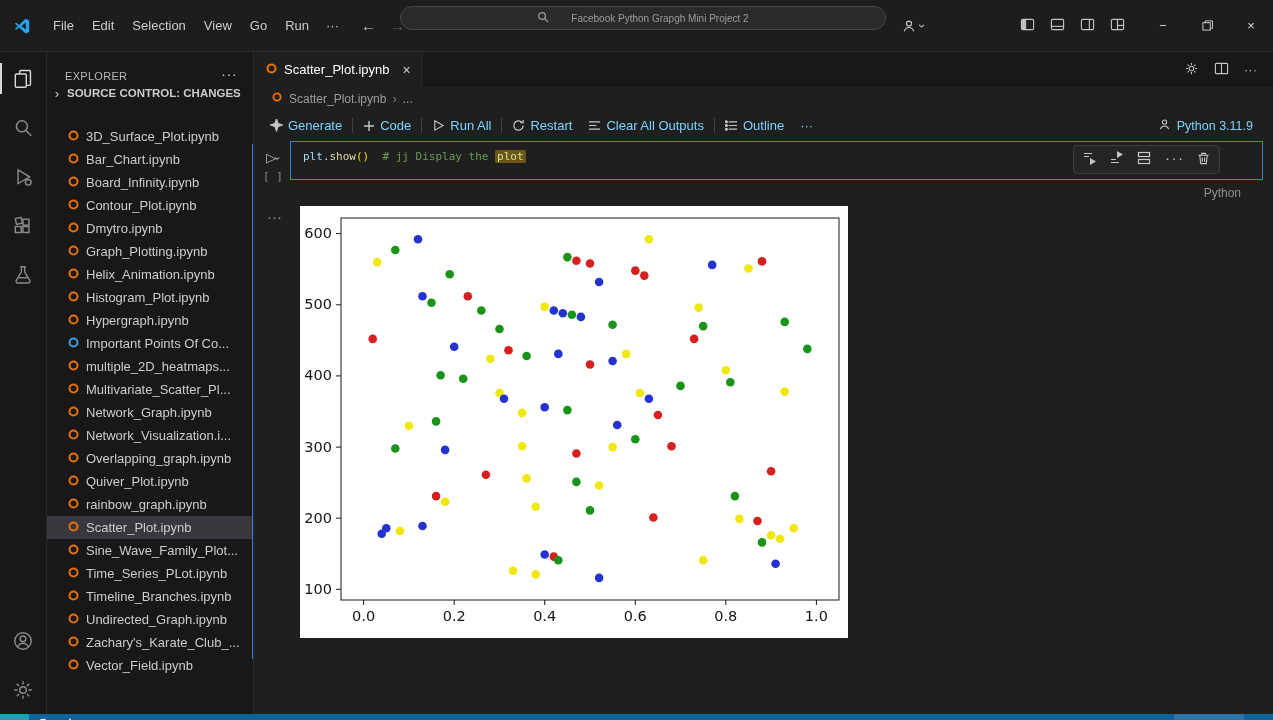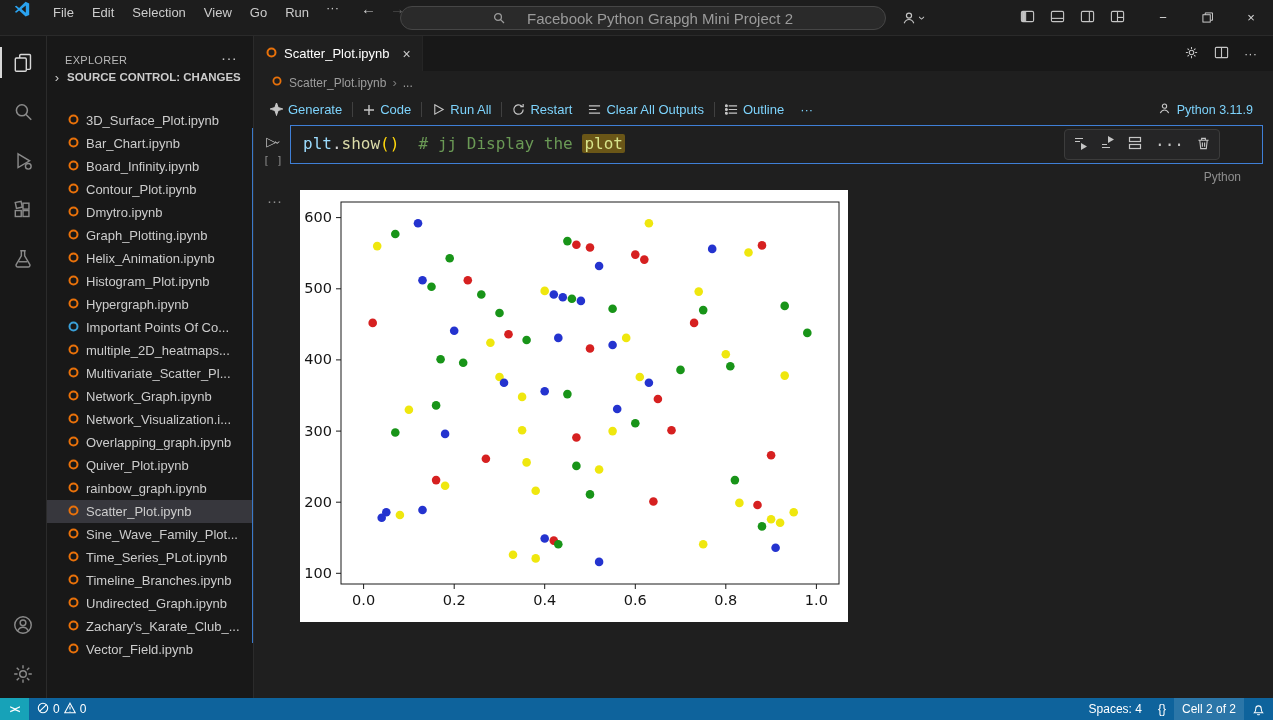--- a/index.html
+++ b/index.html
@@ -1,28 +1,28 @@
 <!DOCTYPE html>
 <html><head>
 <meta charset="utf-8">
 <style>
   *{box-sizing:border-box;margin:0;padding:0;user-select:none}
   html,body{width:1273px;height:720px;overflow:hidden;background:#1f1f1f;
     font-family:"Liberation Sans","DejaVu Sans",sans-serif;font-size:13px;color:#ccc}
 
   
-  .titlebar{height:36px;background:#1d1d1d;display:flex;align-items:flex-start;position:relative;border-bottom:1px solid #2a2a2a}
+  .titlebar{height:52px;background:#1d1d1d;display:flex;align-items:center;position:relative;border-bottom:1px solid #2a2a2a}
   .logo{width:44px;display:flex;justify-content:center;align-items:center}
   .menus{display:flex;align-items:center}
   .menu-item{padding:0 9px;height:26px;line-height:26px;border-radius:5px;font-size:13px;color:#cccccc}
   .menu-more{padding:0 8px;color:#cccccc}
   .nav{display:flex;gap:14px;margin-left:14px;font-size:15px}
   .nav .back{color:#cccccc}.nav .fwd{color:#5f5f5f}
   .searchbox{position:absolute;left:400px;top:6px;width:486px;height:24px;background:#2a2a2a;border:1px solid #464646;
-    border-radius:12px;display:flex;align-items:center;justify-content:center;gap:22px;color:#9b9b9b;font-size:15px}
+    border-radius:12px;display:flex;align-items:center;justify-content:center;gap:22px;color:#9b9b9b;font-size:10px}
   .tb-right{margin-left:auto;display:flex;align-items:center;height:100%}
   .tb-icons{display:flex;gap:15px;align-items:center;margin-right:16px;color:#c5c5c5}
   .profile{display:flex;align-items:center;gap:3px;margin-right:96px}
   .caret{display:inline-block;transform:rotate(90deg);font-size:12px;color:#c5c5c5}
   .win-controls{display:flex;height:100%}
   .win-btn{width:44px;display:flex;align-items:center;justify-content:center;font-size:13px;color:#d8d8d8}
 
   
   .main{display:flex;height:662px}
   .activitybar{width:47px;background:#181818;border-right:1px solid #2b2b2b;display:flex;flex-direction:column;align-items:center;padding-top:2px}
@@ -57,21 +57,21 @@
   .sep{width:1px;height:15px;background:#404040;margin:0 2px}
   .kernel{margin-left:auto;display:flex;align-items:center;gap:6px;padding-right:12px;font-size:12.5px}
 
   .nb-content{flex:1;position:relative}
   .cell{display:flex;margin:0 10px 0 2px}
   .gutter{width:34px;display:flex;flex-direction:column;align-items:center;gap:5px;padding-top:9px;color:#c5c5c5}
   .run-btn{display:flex;align-items:flex-end;gap:0;font-size:13px}
   .run-btn .caret{font-size:10px;transform:rotate(90deg);margin-bottom:1px}
   .exec{font-size:11px;color:#8a8a8a;font-family:"DejaVu Sans Mono",monospace}
   .cell-editor{flex:1;height:39px;border:1px solid #3f7fd6;background:#1f1f1f;position:relative;
-    padding:8px 0 0 12px;font-family:"DejaVu Sans Mono",monospace;font-size:16px;white-space:nowrap;overflow:hidden}
+    padding:8px 0 0 12px;font-family:"DejaVu Sans Mono",monospace;font-size:11px;white-space:nowrap;overflow:hidden}
   .tok-v{color:#9cdcfe}.tok-p{color:#d4d4d4}.tok-f{color:#dcdcaa}.tok-br{color:#ffd70b}
   .tok-c{color:#6a9955}.tok-hl{color:#d7e38a;background:#6a5617;border-radius:2px;padding:0 2px}
   .cell-toolbar{position:absolute;top:3px;right:42px;display:flex;gap:13px;align-items:center;background:#252526;
     border:1px solid #3c3c3c;border-radius:4px;padding:5px 9px;color:#c5c5c5}
   .cell-toolbar svg{stroke:#c5c5c5}
   .lang-row{height:20px;display:flex;justify-content:flex-end;padding-right:32px;align-items:center;color:#8f8f8f;font-size:12px}
   .out-row{position:relative;margin-top:3px}
   .out-dots{position:absolute;left:13px;top:2px;color:#8f8f8f;font-size:15px}
   .figure{margin-left:46px;width:548px;height:432px;background:#ffffff}
 

